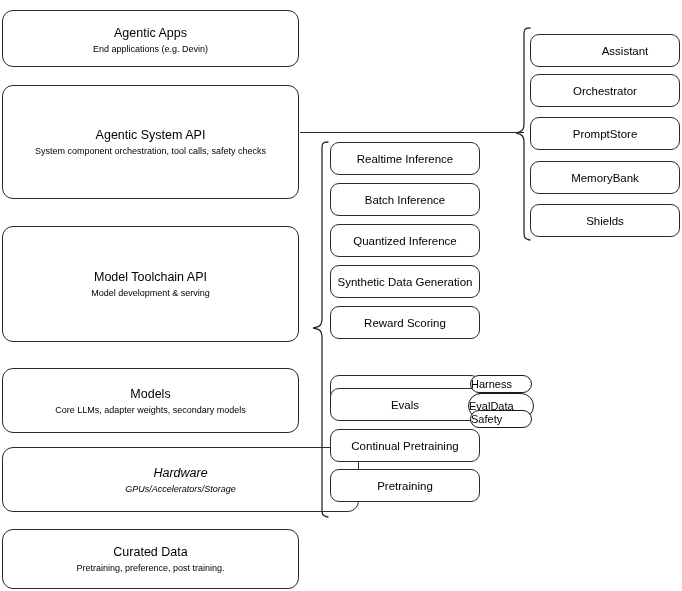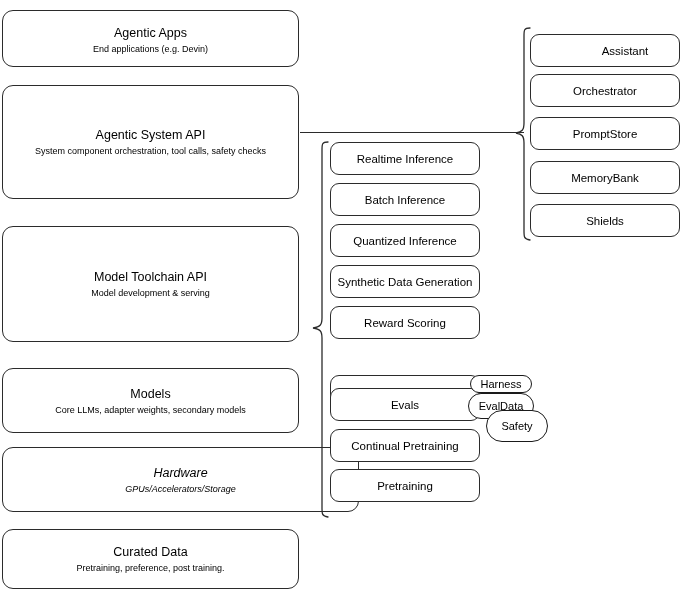--- a/index.html
+++ b/index.html
@@ -65,21 +65,20 @@
     white-space: nowrap;
   }
   .pill {
     position: absolute;
     box-sizing: border-box;
     border: 1.4px solid #1a1a1a;
     border-radius: 999px;
     background: #ffffff;
     display: flex;
     align-items: center;
-    justify-content: center;
     font-size: 11px;
     line-height: 13px;
     color: #000;
     white-space: nowrap;
     z-index: 5;
   }
   .brace {
     position: absolute;
     z-index: 2;
   }
@@ -209,17 +208,17 @@
   <div class="chip" style="left:330px; top:469px; width:150px; height:33px;">
     <span>Pretraining</span>
   </div>
 
   <div class="pill" style="left:470px; top:375px; width:62px; height:18px;">
     <span>Harness</span>
   </div>
   <div class="pill" style="left:468px; top:393px; width:66px; height:26px;">
     <span>EvalData</span>
   </div>
-  <div class="pill" style="left:486px; top:410px; width:62px; height:32px;">
+  <div class="pill" style="left:470px; top:410px; width:62px; height:18px;">
     <span>Safety</span>
   </div>
 
 </div>
 
 </body></html>

